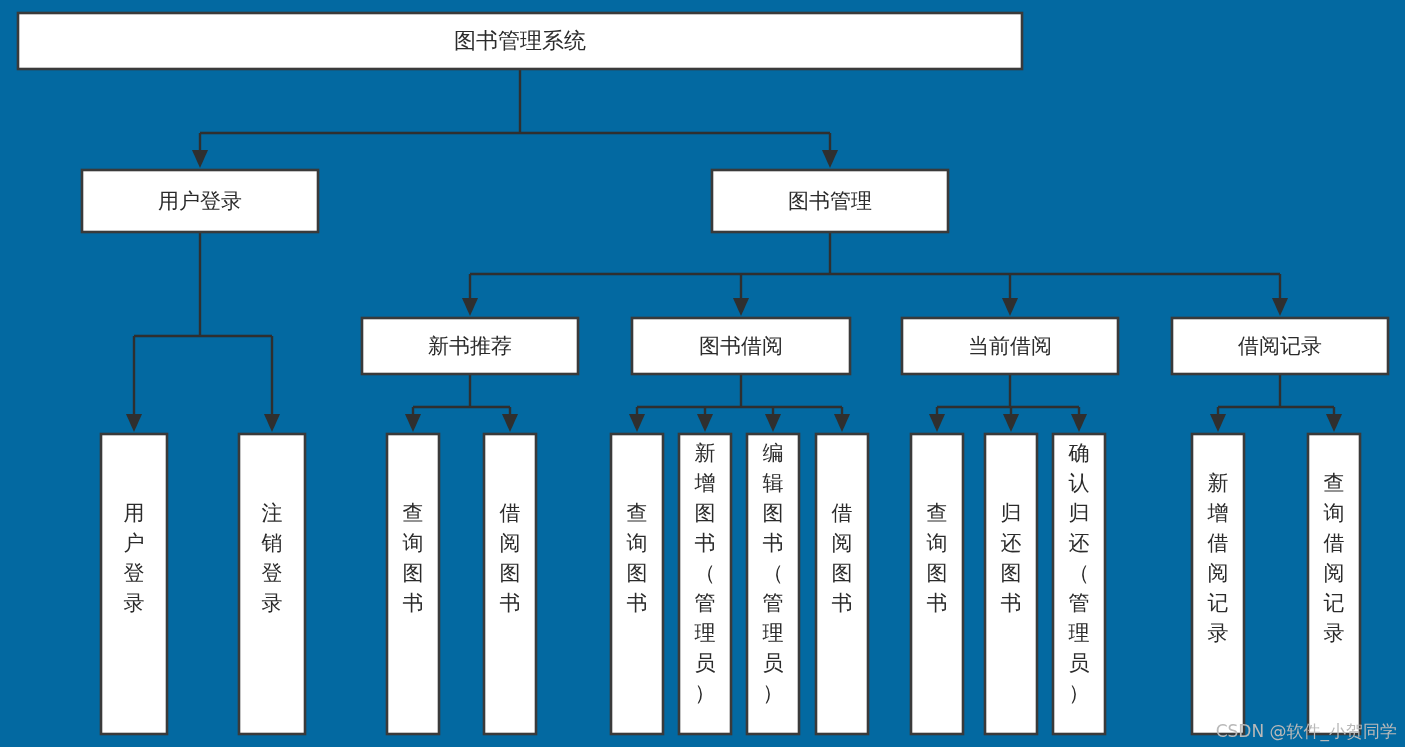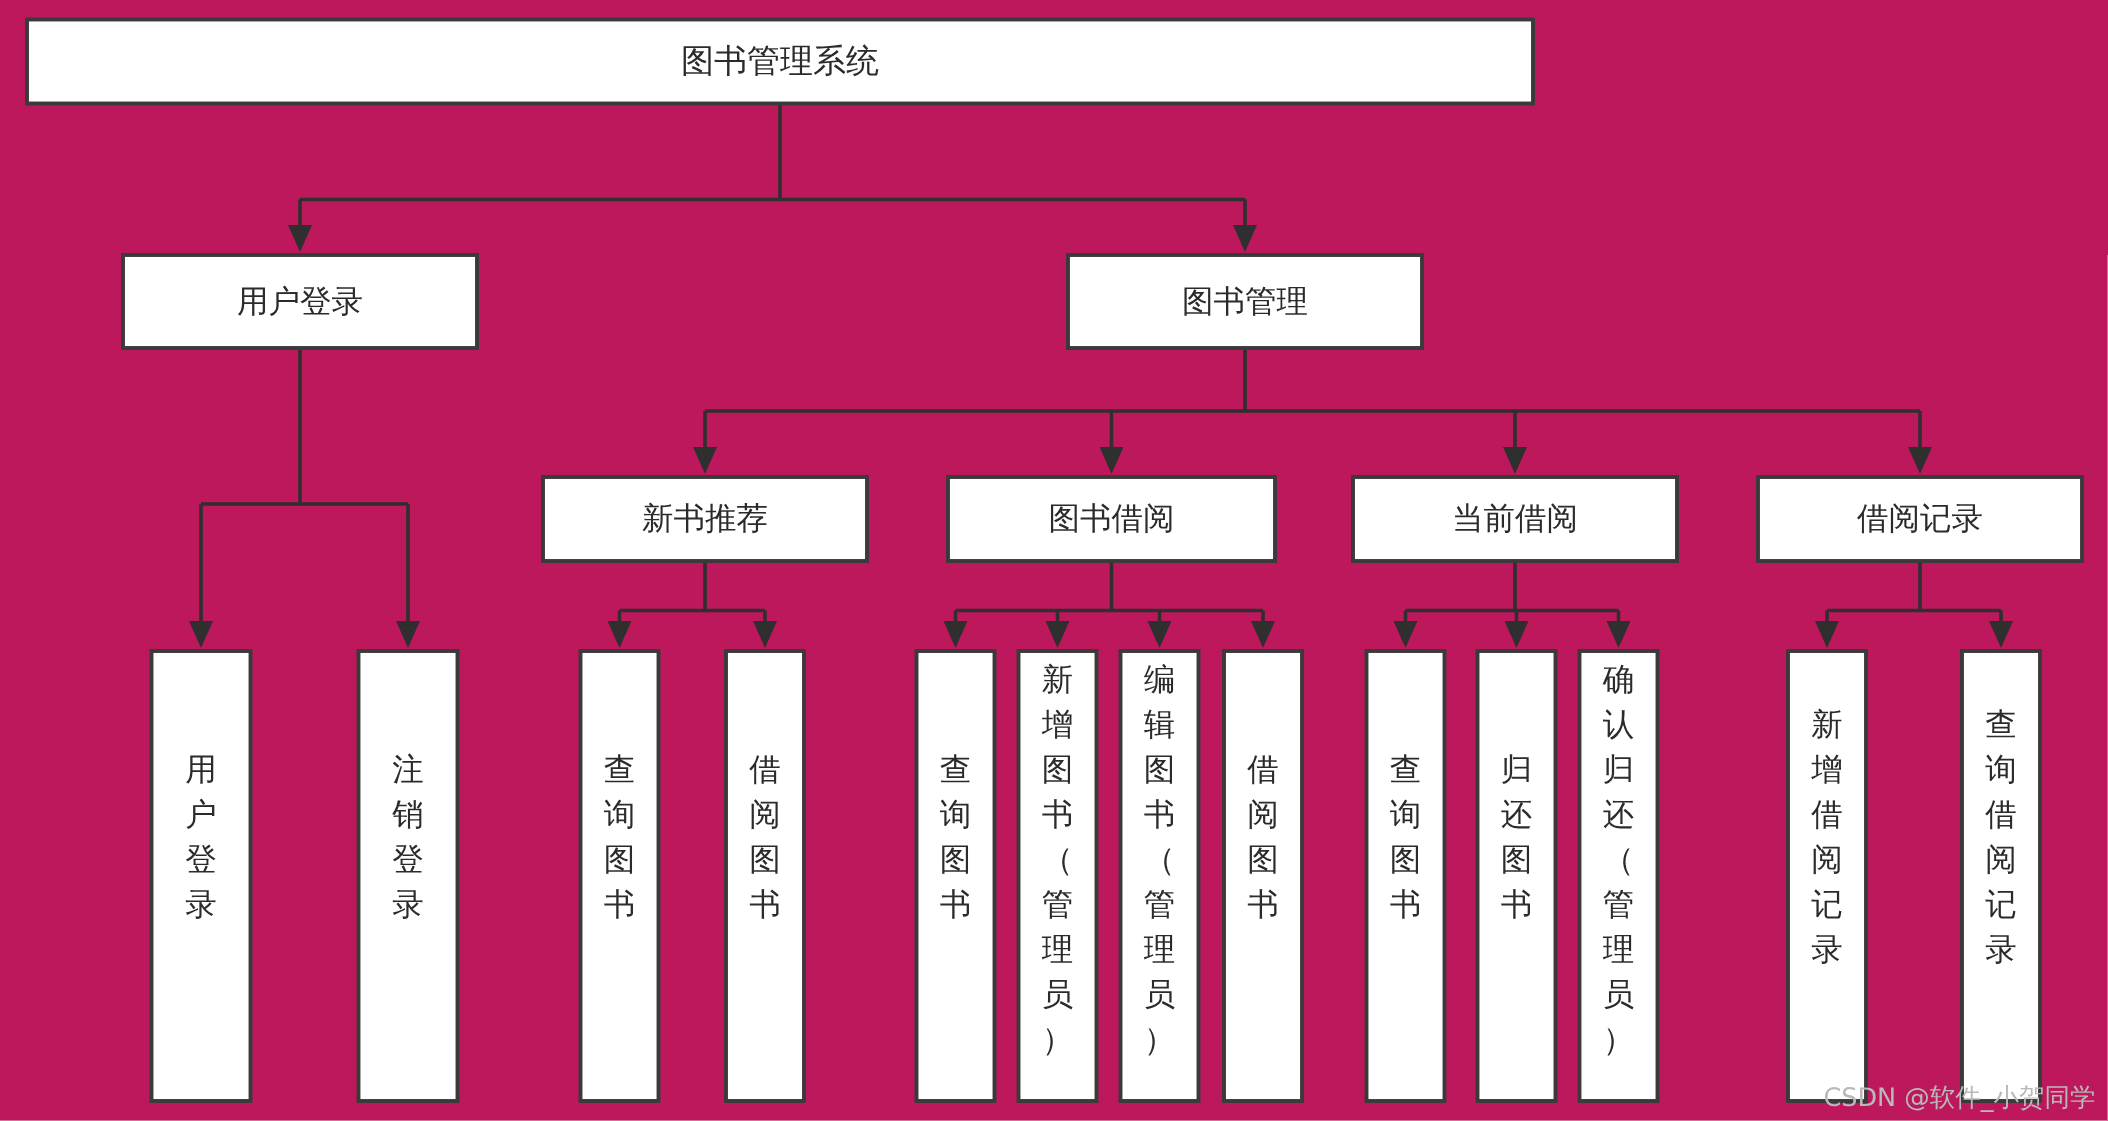--- a/index.html
+++ b/index.html
@@ -10,21 +10,21 @@
   body {
     width: 1405px;
     height: 747px;
     font-family: "DejaVu Sans", "Liberation Sans", sans-serif;
     overflow: hidden;
   }
   #diagram-root {
     position: relative;
     width: 1405px;
     height: 747px;
-    background: #be185d;
+    background: #0369a1;
   }
   svg#flow {
     position: absolute;
     left: 0;
     top: 0;
     width: 1405px;
     height: 747px;
   }
   .node-box {
     fill: #ffffff;

